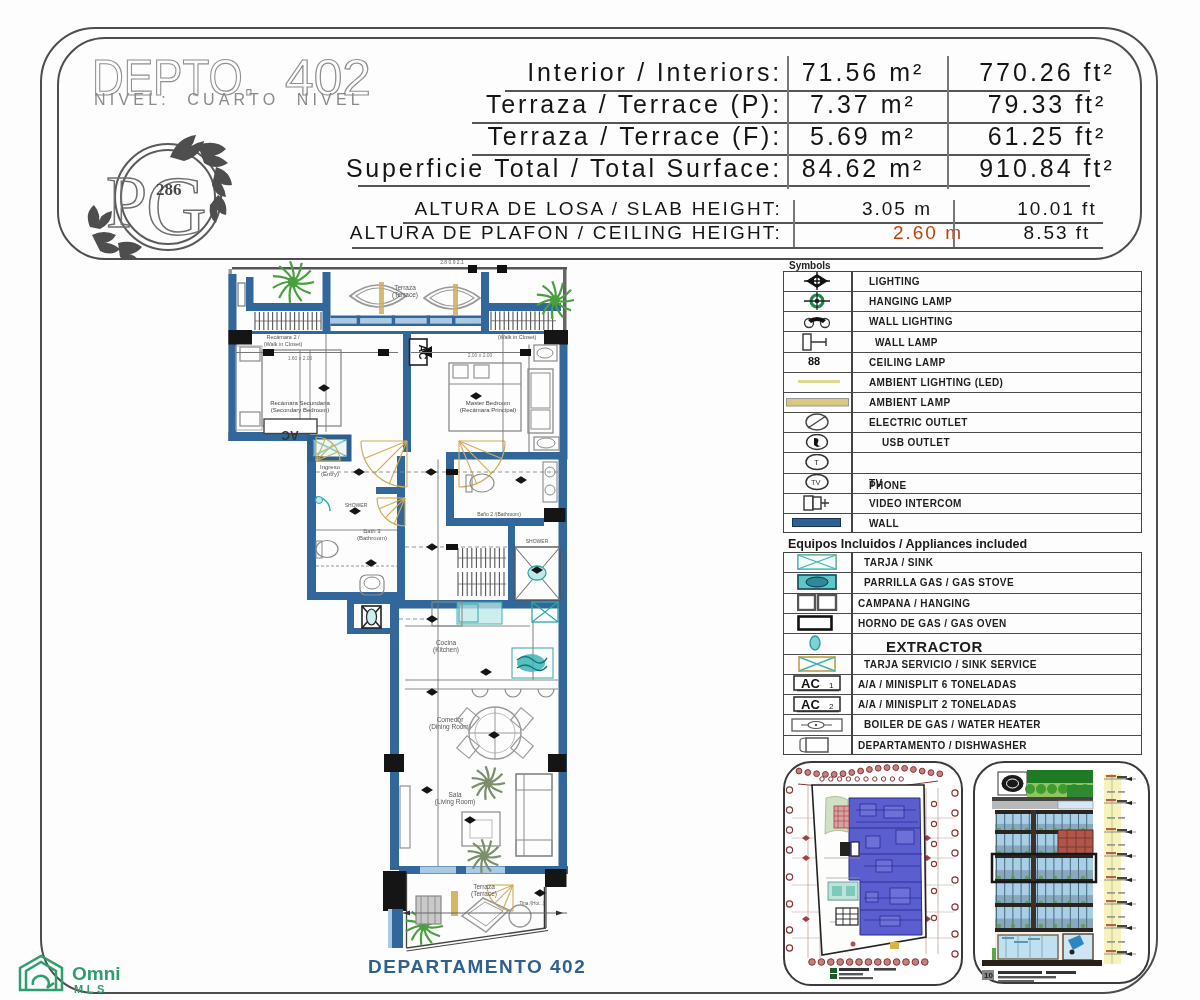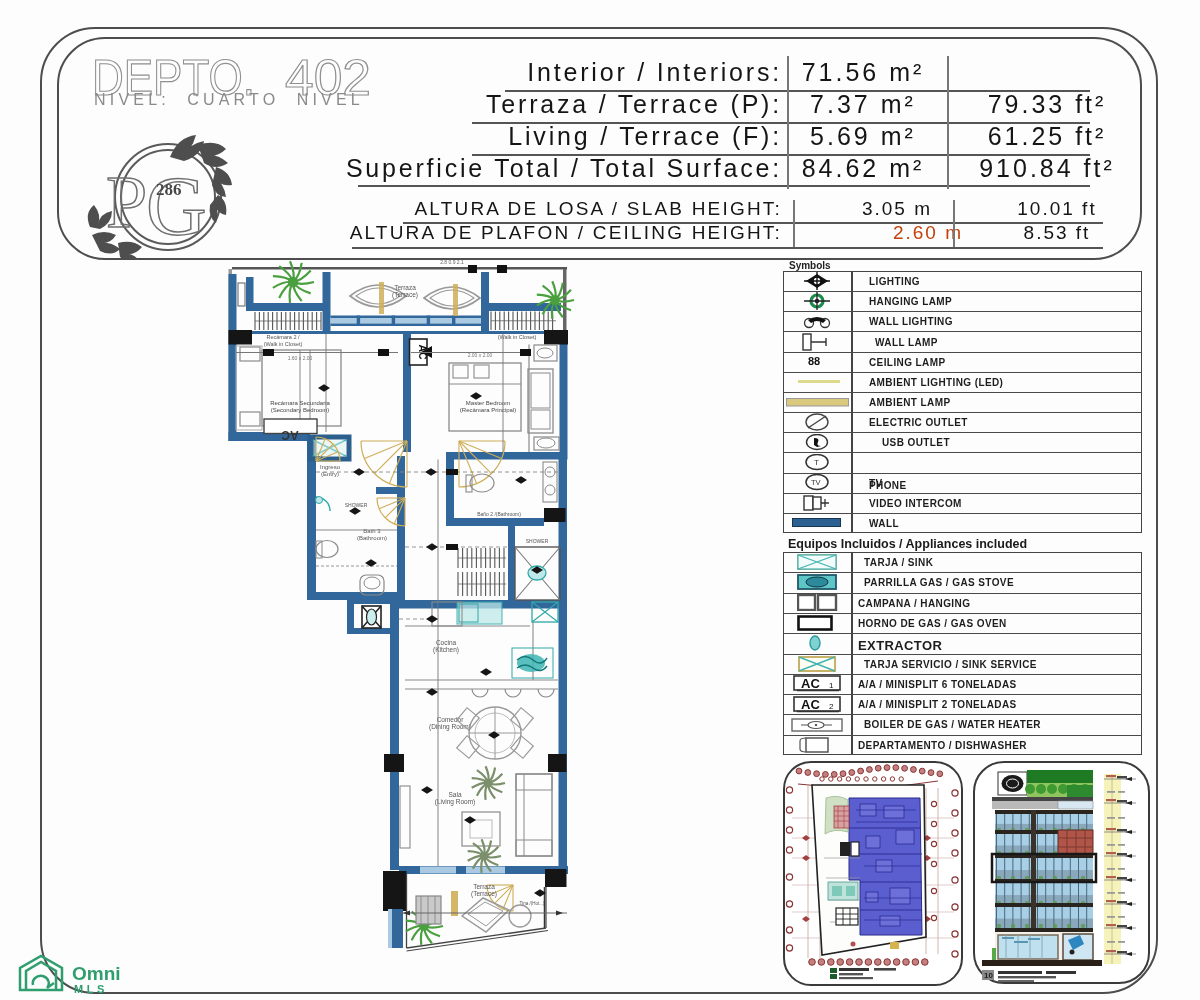--- a/index.html
+++ b/index.html
@@ -28,26 +28,27 @@
       <path d="M128 10 Q146 4 156 14 Q146 24 132 20 Q148 18 158 28 Q146 36 134 28 Z"></path>
       <path d="M146 32 Q160 36 162 50 Q150 52 144 42 Q154 48 156 62 Q146 62 142 50 Z"></path>
       <path d="M148 60 Q158 66 156 80 Q146 78 144 68 Q150 76 146 88 Q138 82 140 70 Z"></path>
       <path d="M20 92 Q14 78 24 70 Q32 80 28 90 Q30 78 42 76 Q42 88 30 94 Z"></path>
       <path d="M22 100 Q34 94 46 100 Q40 110 28 108 Q40 106 50 114 Q42 122 30 116 Z"></path>
       <path d="M48 108 Q62 104 72 112 Q64 122 52 118 Q64 118 70 126 Q60 130 50 122 Z"></path>
     </g>
   </svg>
 <div class="abs" style="left:162px;top:58px;width:620px;text-align:right;font-size:25px;letter-spacing:2.8px;color:#151515;white-space:nowrap;">Interior / Interiors:</div>
 <div class="abs" style="left:783px;top:58px;width:160px;text-align:center;font-size:25px;letter-spacing:3px;color:#151515;">71.56 m²</div>
+<div class="abs" style="left:962px;top:58px;width:170px;text-align:center;font-size:25px;letter-spacing:3px;color:#151515;">770.26 ft²</div>
 <div class="abs" style="left:505px;top:90px;width:585px;height:1.7px;background:#555;"></div>
 <div class="abs" style="left:162px;top:90px;width:620px;text-align:right;font-size:25px;letter-spacing:2.8px;color:#151515;white-space:nowrap;">Terraza / Terrace (P):</div>
 <div class="abs" style="left:783px;top:90px;width:160px;text-align:center;font-size:25px;letter-spacing:3px;color:#151515;">7.37 m²</div>
 <div class="abs" style="left:962px;top:90px;width:170px;text-align:center;font-size:25px;letter-spacing:3px;color:#151515;">79.33 ft²</div>
 <div class="abs" style="left:472px;top:122px;width:618px;height:1.7px;background:#555;"></div>
-<div class="abs" style="left:162px;top:122px;width:620px;text-align:right;font-size:25px;letter-spacing:2.8px;color:#151515;white-space:nowrap;">Living / Terrace (F):</div>
+<div class="abs" style="left:162px;top:122px;width:620px;text-align:right;font-size:25px;letter-spacing:2.8px;color:#151515;white-space:nowrap;">Terraza / Terrace (F):</div>
 <div class="abs" style="left:783px;top:122px;width:160px;text-align:center;font-size:25px;letter-spacing:3px;color:#151515;">5.69 m²</div>
 <div class="abs" style="left:962px;top:122px;width:170px;text-align:center;font-size:25px;letter-spacing:3px;color:#151515;">61.25 ft²</div>
 <div class="abs" style="left:472px;top:154px;width:618px;height:1.7px;background:#555;"></div>
 <div class="abs" style="left:162px;top:154px;width:620px;text-align:right;font-size:25px;letter-spacing:2.8px;color:#151515;white-space:nowrap;">Superficie Total / Total Surface:</div>
 <div class="abs" style="left:783px;top:154px;width:160px;text-align:center;font-size:25px;letter-spacing:3px;color:#151515;">84.62 m²</div>
 <div class="abs" style="left:962px;top:154px;width:170px;text-align:center;font-size:25px;letter-spacing:3px;color:#151515;">910.84 ft²</div>
 <div class="abs" style="left:358px;top:185px;width:732px;height:1.7px;background:#555;"></div>
 <div class="abs" style="left:162px;top:198px;width:620px;text-align:right;font-size:19px;letter-spacing:2.2px;color:#151515;white-space:nowrap;">ALTURA DE LOSA / SLAB HEIGHT:</div>
 <div class="abs" style="left:817px;top:198px;width:160px;text-align:center;font-size:19px;letter-spacing:2px;color:#151515;">3.05 m</div>
 <div class="abs" style="left:972px;top:198px;width:170px;text-align:center;font-size:19px;letter-spacing:2px;color:#151515;">10.01 ft</div>
@@ -160,21 +161,21 @@
 <svg class="abs" style="left:796.5px;top:594.2px;" width="41" height="17" viewBox="0 0 41 17">
       <rect x="1" y="1" width="17" height="15" fill="#fff" stroke="#555" stroke-width="2.4"></rect>
       <rect x="21" y="1" width="18" height="15" fill="#fff" stroke="#555" stroke-width="2.4"></rect>
     </svg>
 <div class="abs" style="left:783px;top:613px;width:359px;height:1.3px;background:#4a4a4a;"></div>
 <div class="abs" style="left:858px;top:617.9px;font-size:10px;font-weight:bold;letter-spacing:0.4px;color:#1d1d1d;white-space:nowrap;">HORNO DE GAS / GAS OVEN</div>
 <svg class="abs" style="left:796.5px;top:615.0px;" width="37" height="16" viewBox="0 0 37 16">
       <rect x="1.5" y="1.5" width="33" height="13" fill="#fff" stroke="#111" stroke-width="2.6"></rect>
     </svg>
 <div class="abs" style="left:783px;top:633px;width:359px;height:1.3px;background:#4a4a4a;"></div>
-<div class="abs" style="left:858px;top:638.2px;font-size:13px;font-weight:bold;letter-spacing:0.4px;color:#1d1d1d;white-space:nowrap;">EXTRACTOR</div>
+<div class="abs" style="left:886px;top:638.2px;font-size:15px;font-weight:bold;letter-spacing:0.4px;color:#1d1d1d;white-space:nowrap;">EXTRACTOR</div>
 <svg class="abs" style="left:807.5px;top:634.9px;" width="15" height="17" viewBox="0 0 15 17">
       <ellipse cx="7" cy="8" rx="5" ry="7" fill="#7fd2d2" stroke="#2d9a9a" stroke-width="1.4"></ellipse>
     </svg>
 <div class="abs" style="left:783px;top:654px;width:359px;height:1.3px;background:#4a4a4a;"></div>
 <div class="abs" style="left:864px;top:658.5px;font-size:10px;font-weight:bold;letter-spacing:0.4px;color:#1d1d1d;white-space:nowrap;">TARJA SERVICIO / SINK SERVICE</div>
 <svg class="abs" style="left:798.0px;top:655.6px;" width="38" height="16" viewBox="0 0 38 16">
       <rect x="1" y="1" width="36" height="14" fill="#fdfdf3" stroke="#c4aa58" stroke-width="1.8"></rect>
       <path d="M1 1 L37 15 M37 1 L1 15" stroke="#3fb4b4" stroke-width="1.4"></path>
     </svg>
 <div class="abs" style="left:783px;top:674px;width:359px;height:1.3px;background:#4a4a4a;"></div>
@@ -864,20 +865,21 @@
       <rect x="150" y="86" width="7" height="1.8" fill="#999"></rect>
       <rect x="139" y="110" width="8" height="1.8" fill="#999"></rect>
       <rect x="150" y="110" width="7" height="1.8" fill="#999"></rect>
       <rect x="139" y="134" width="8" height="1.8" fill="#999"></rect>
       <rect x="150" y="134" width="7" height="1.8" fill="#999"></rect>
       <rect x="139" y="158" width="8" height="1.8" fill="#999"></rect>
       <rect x="150" y="158" width="7" height="1.8" fill="#999"></rect>
       <rect x="139" y="183" width="8" height="1.8" fill="#999"></rect>
       <rect x="150" y="183" width="7" height="1.8" fill="#999"></rect>
     </svg>
+  <div class="abs" style="left:368px;top:956px;font-size:19px;font-weight:bold;letter-spacing:1.5px;color:#2e6090;">DEPARTAMENTO 402</div>
   <svg class="abs" style="left:14px;top:953px;" width="150" height="42" viewBox="0 0 150 42">
     <g fill="none" stroke="#2f9e6e" stroke-width="2.5">
       <path d="M6 37 L6 15 L27 3 L48 15 L48 37 Z"></path>
       <path d="M12 37 L12 18 L27 9 L42 18 L42 37"></path>
       <path d="M19 32 a8 7.5 0 1 1 14 3 M33 35 L40 30"></path>
     </g>
     <text x="58" y="27" font-size="19" font-weight="bold" fill="#2f9e6e">Omni</text>
     <text x="60" y="40" font-size="11" font-weight="bold" letter-spacing="3.5" fill="#2f9e6e">MLS</text>
   </svg>
 </div>

